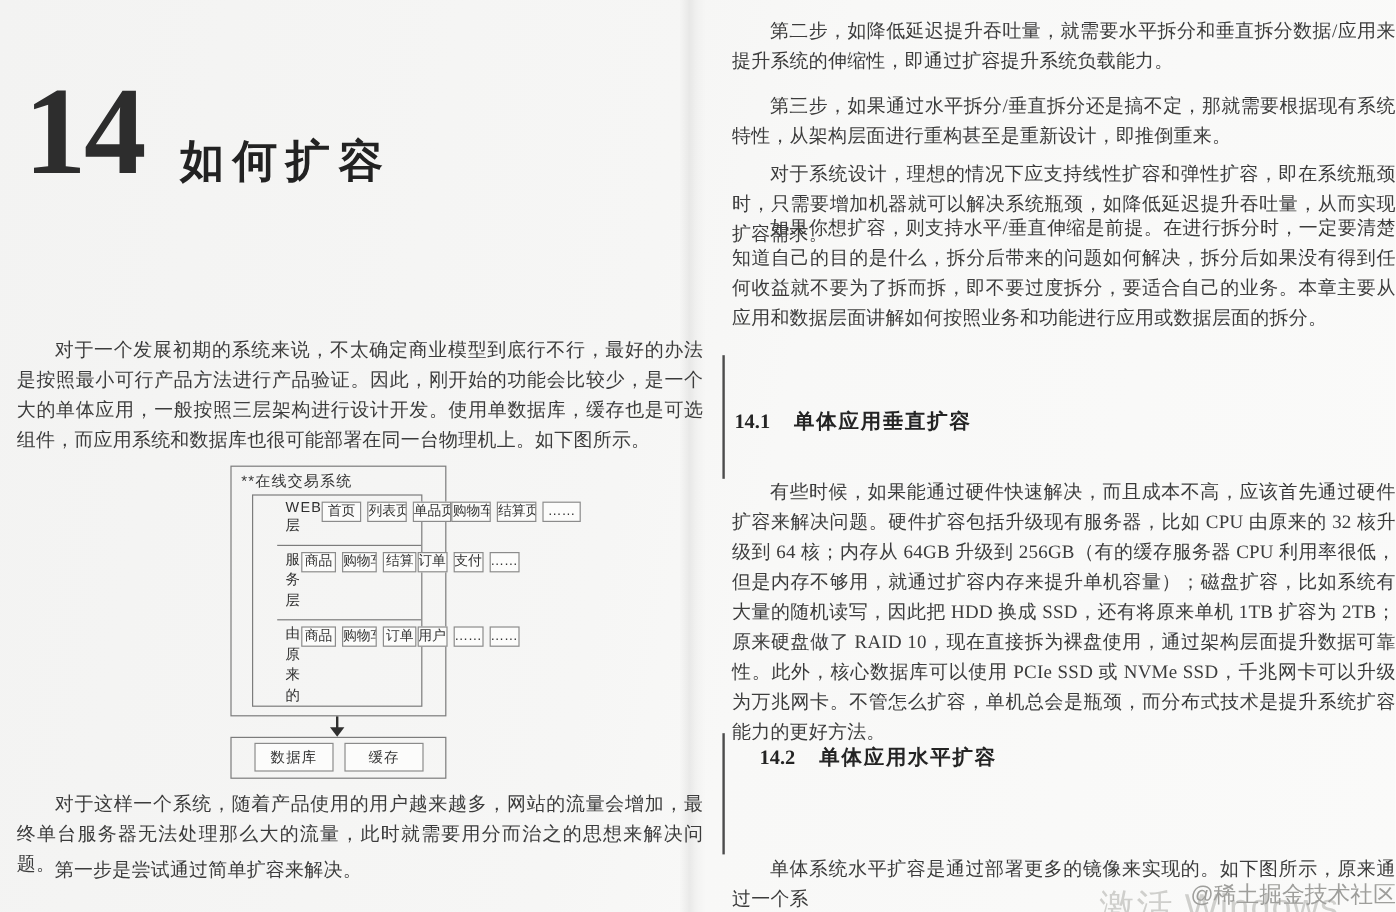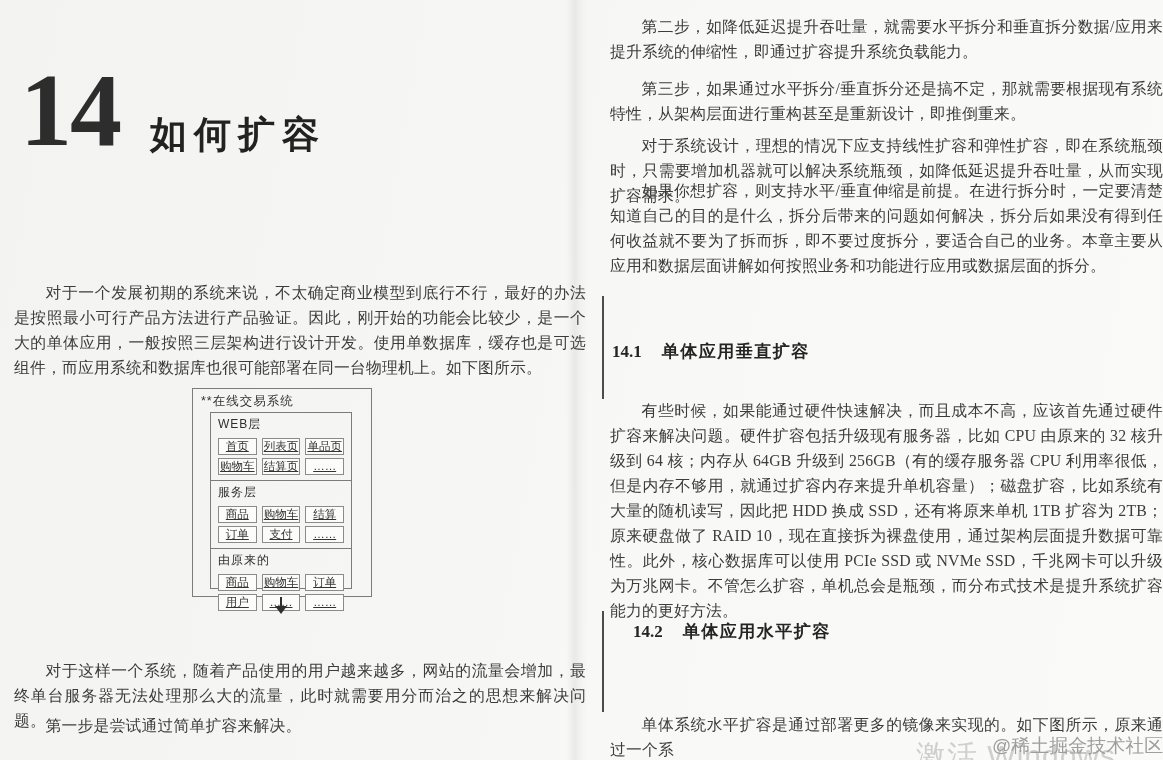--- a/index.html
+++ b/index.html
@@ -35,27 +35,27 @@
   .section-heading{
     position:absolute;left:612px;font-size:17px;font-weight:bold;color:#242424;
     font-family:"Liberation Sans","DejaVu Sans",sans-serif;letter-spacing:1.5px;
   }
   .section-heading .num{font-family:"Liberation Serif","DejaVu Serif",serif;margin-right:20px;letter-spacing:0;}
   
   .diagram{position:absolute;left:192px;top:388px;width:143px;font-family:"Liberation Sans","DejaVu Sans",sans-serif;}
   .sys-box{position:relative;width:178px;height:207px;border:1px solid #7c7c7c;}
   .sys-label{position:absolute;left:8px;top:4px;font-size:12.5px;color:#333;letter-spacing:1px;}
   .inner-box{position:absolute;left:17px;top:23px;width:140px;height:175px;border:1px solid #7c7c7c;display:flex;flex-direction:column;}
-  .layer{flex:1;padding:2px 7px 5px;display:flex;flex-direction:column;}
+  .layer{flex:1;padding:2px 7px 5px;display:flex;margin-left:20px;}
   .layer + .layer{border-top:1px solid #7c7c7c;}
   .layer-label{font-size:12px;color:#2e2e2e;margin:1px 0 2px;letter-spacing:1px;}
   .cell-row{display:flex;gap:5px;margin-top:3px;}
   .cell{
     flex:1;border:1px solid #8b8b8b;background:#fcfcfb;font-size:11.5px;color:#333;
-    text-align:center;height:15px;line-height:15px;white-space:nowrap;overflow:hidden;text-decoration:underline;
+    text-align:center;height:15px;line-height:15px;white-space:nowrap;overflow:hidden;
   }
   .arrow-line{position:absolute;left:88px;top:209px;width:2px;height:10px;background:#2f2f2f;}
   .arrow-head{position:absolute;left:83px;top:218px;width:0;height:0;
     border-left:6px solid transparent;border-right:6px solid transparent;border-top:8px solid #2f2f2f;}
   .storage-box{position:absolute;left:0;top:226px;width:178px;height:33px;border:1px solid #7c7c7c;}
   .store-cell{position:absolute;top:4px;width:64px;height:22px;border:1px solid #8b8b8b;background:#fcfcfb;
     font-size:12px;color:#333;text-align:center;line-height:22px;letter-spacing:1px;}
   .store-db{left:19px;}
   .store-cache{left:94px;}
   
@@ -122,20 +122,24 @@
           <div class="cell">用户</div>
           <div class="cell">……</div>
           <div class="cell">……</div>
         </div>
       </div>
 
     </div>
   </div>
   <div class="arrow-line"></div>
   <div class="arrow-head"></div>
+  <div class="storage-box">
+    <div class="store-cell store-db">数据库</div>
+    <div class="store-cell store-cache">缓存</div>
+  </div>
 </div>
 
 <div class="para lcol" style="top:658px;">对于这样一个系统，随着产品使用的用户越来越多，网站的流量会增加，最终单台服务器无法处理那么大的流量，此时就需要用分而治之的思想来解决问题。</div>
 <div class="para lcol" style="top:713px;">第一步是尝试通过简单扩容来解决。</div>
 
 <div class="para rcol" style="top:14px;">第二步，如降低延迟提升吞吐量，就需要水平拆分和垂直拆分数据/应用来提升系统的伸缩性，即通过扩容提升系统负载能力。</div>
 <div class="para rcol" style="top:76px;">第三步，如果通过水平拆分/垂直拆分还是搞不定，那就需要根据现有系统特性，从架构层面进行重构甚至是重新设计，即推倒重来。</div>
 <div class="para rcol" style="top:133px;">对于系统设计，理想的情况下应支持线性扩容和弹性扩容，即在系统瓶颈时，只需要增加机器就可以解决系统瓶颈，如降低延迟提升吞吐量，从而实现扩容需求。</div>
 <div class="para rcol" style="top:178px;">如果你想扩容，则支持水平/垂直伸缩是前提。在进行拆分时，一定要清楚知道自己的目的是什么，拆分后带来的问题如何解决，拆分后如果没有得到任何收益就不要为了拆而拆，即不要过度拆分，要适合自己的业务。本章主要从应用和数据层面讲解如何按照业务和功能进行应用或数据层面的拆分。</div>
 

